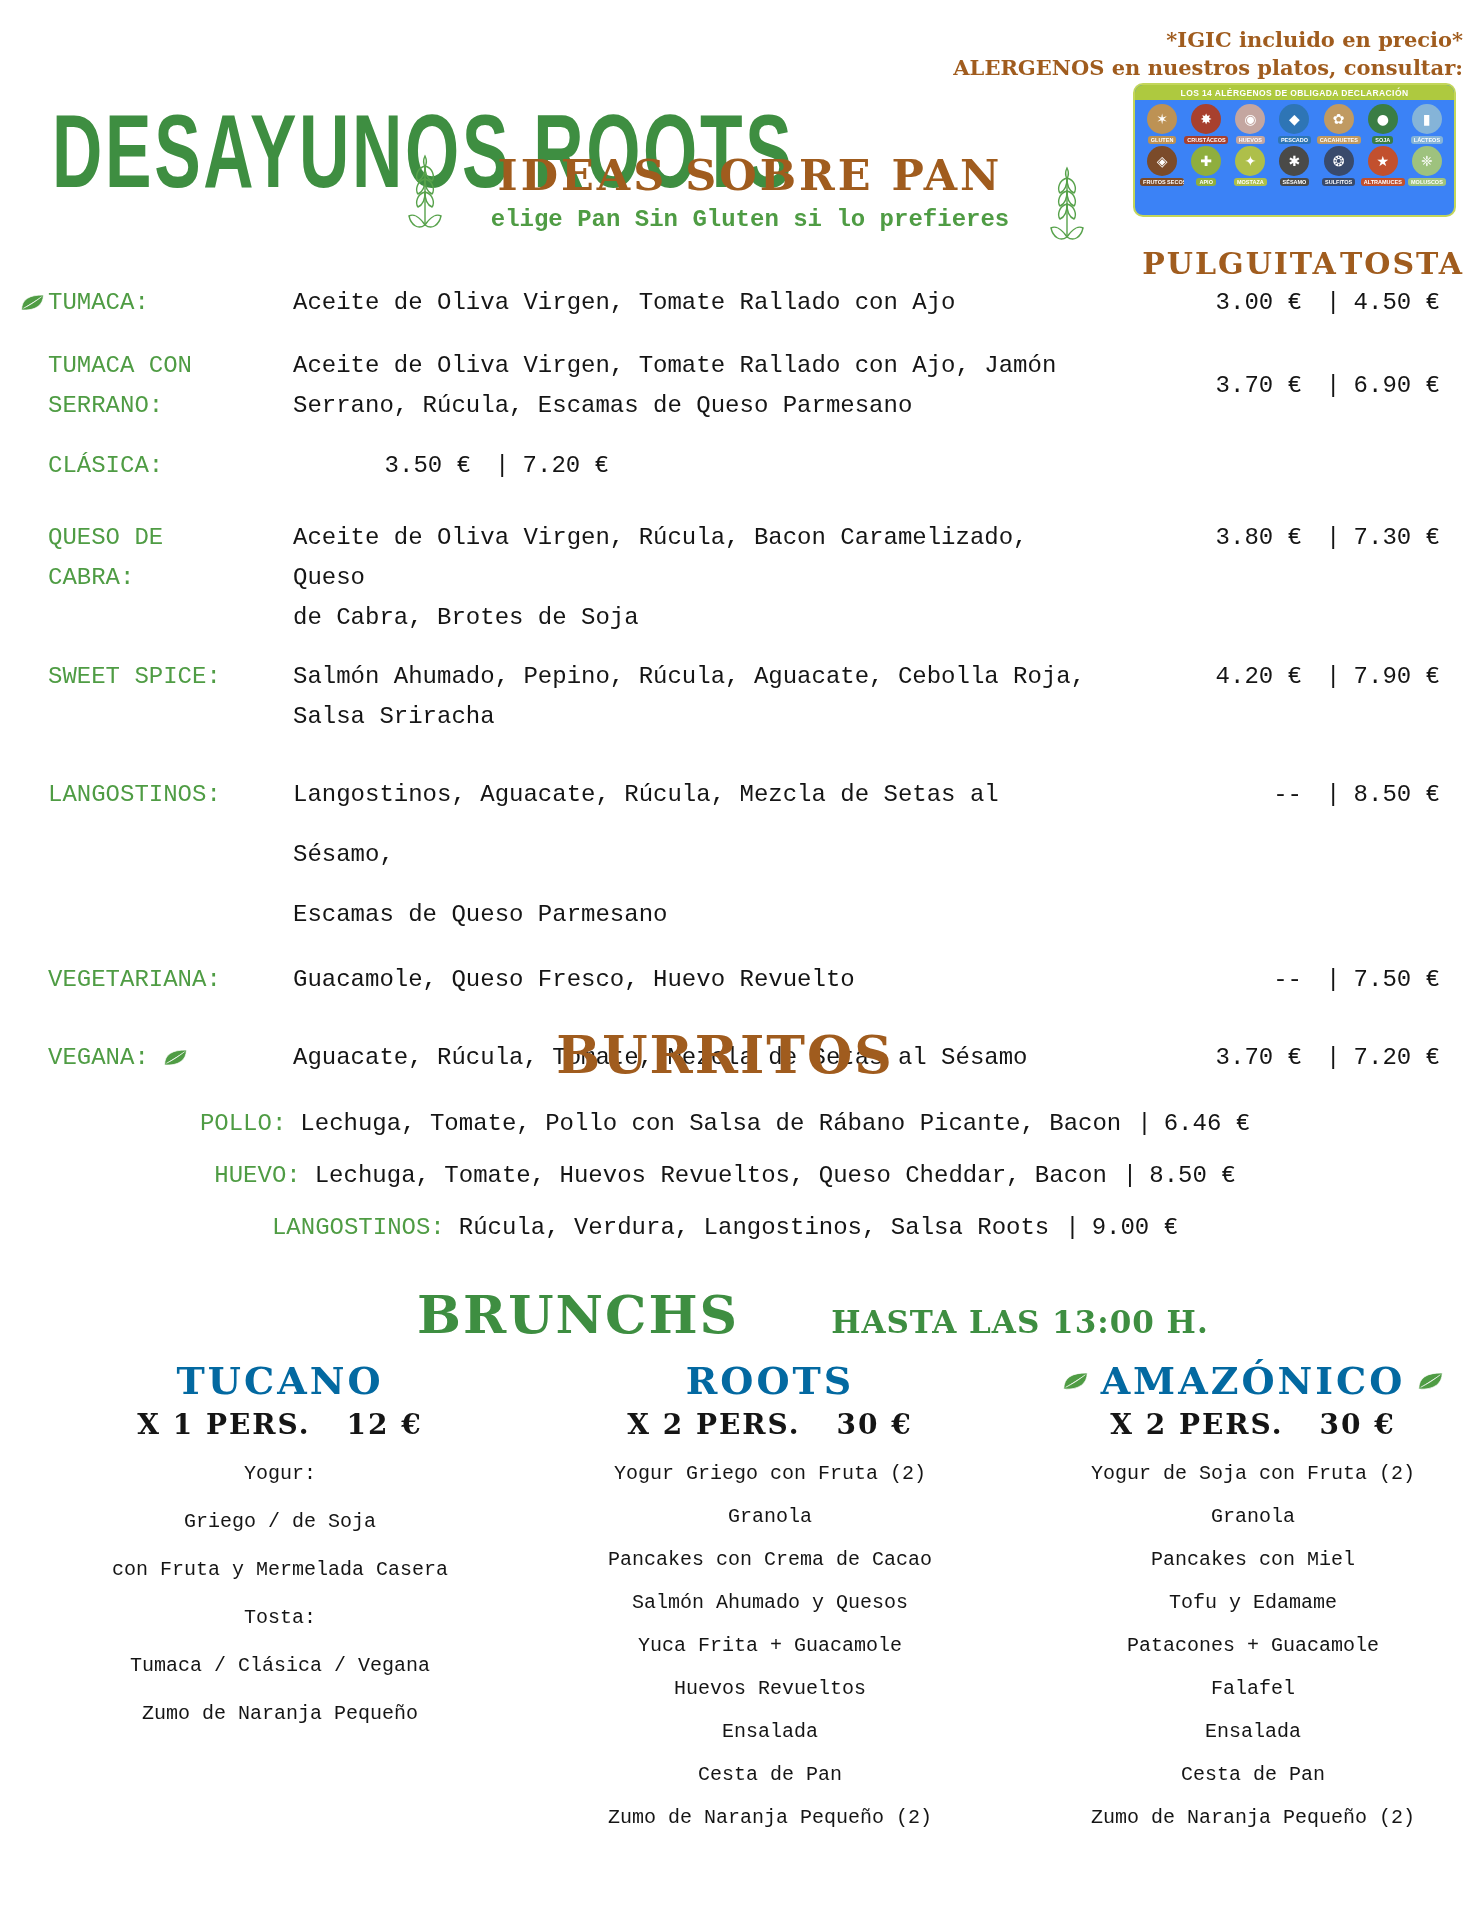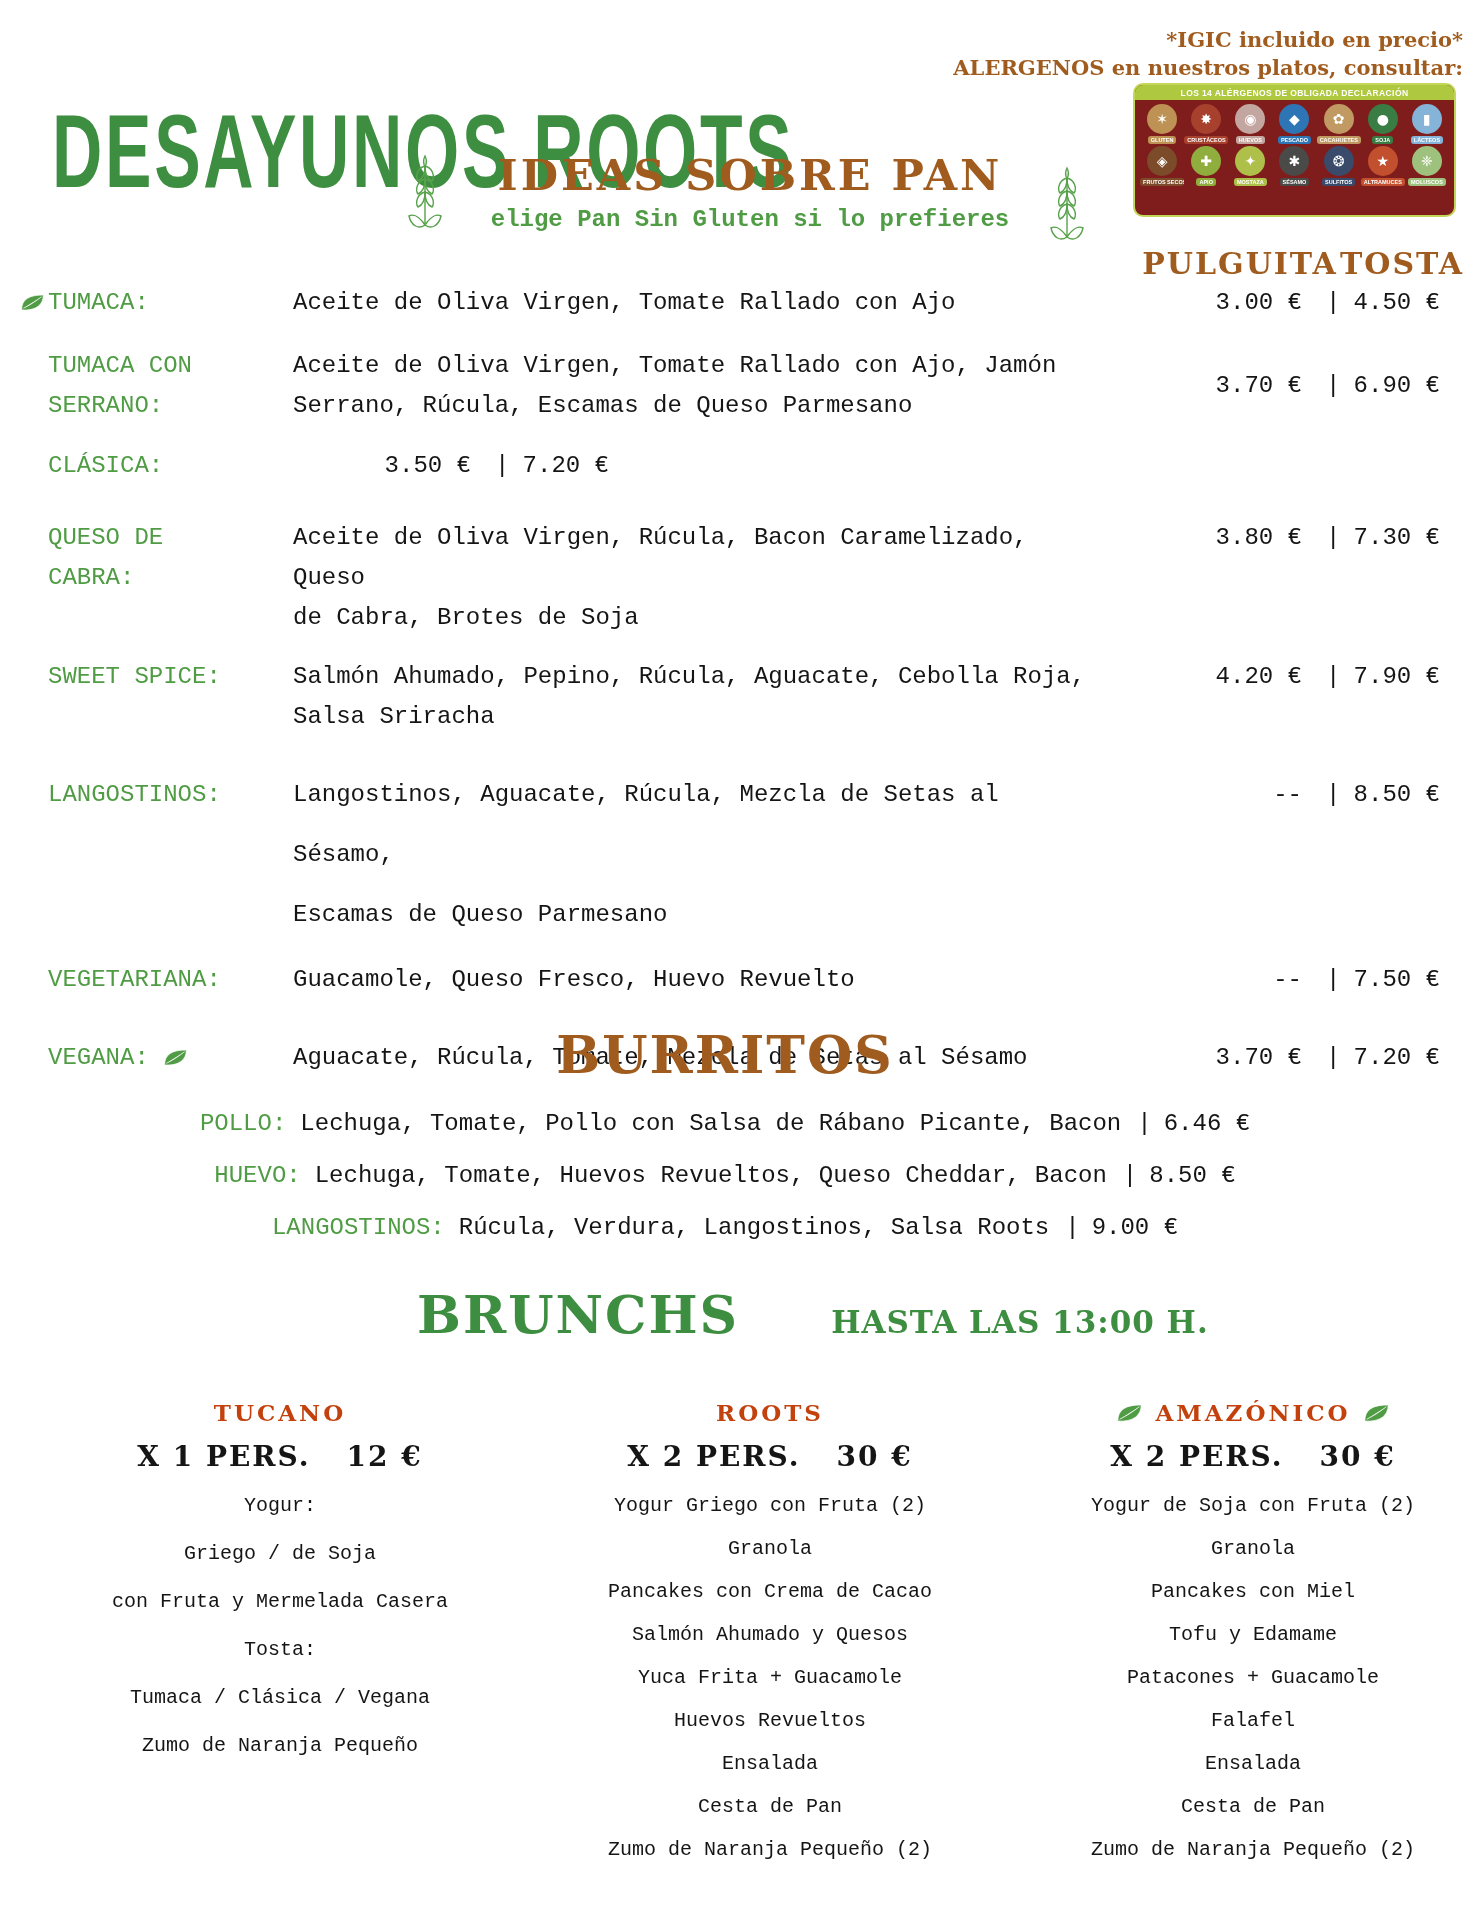--- a/index.html
+++ b/index.html
@@ -5,21 +5,21 @@
   * { margin:0; padding:0; box-sizing:border-box; }
   html,body { background:#ffffff; }
   body { width:1483px; height:1920px; position:relative; font-family:"Liberation Mono", monospace; color:#151515; overflow:hidden; }
   .page { position:absolute; inset:0; background:#fff; }
 
   
   .main-title { position:absolute; left:52px; top:92px; font-family:"Liberation Sans", sans-serif; font-weight:bold; font-size:104px; letter-spacing:4px; color:#3e8e41; transform:scaleX(0.67); transform-origin:left top; white-space:nowrap; }
   .tax-block { position:absolute; right:20px; top:26px; text-align:right; font-family:"DejaVu Serif", serif; font-weight:bold; font-size:21px; color:#a05c1e; line-height:28px; }
 
   
-  .allergen-box { position:absolute; left:1133px; top:83px; width:323px; height:134px; border:2px solid #c3d65a; border-radius:10px; background:#7f1d1d; overflow:hidden; }
+  .allergen-box { position:absolute; left:1133px; top:83px; width:323px; height:134px; border:2px solid #c3d65a; border-radius:10px; background:#3b82f6; overflow:hidden; }
   .allergen-head { background:#aec93f; color:#ffffff; font-family:"Liberation Sans", sans-serif; font-weight:bold; font-size:8.5px; letter-spacing:.4px; text-align:center; padding:3px 0 2px; }
   .allergen-grid { display:grid; grid-template-columns:repeat(7,1fr); gap:2px 0; padding:4px 5px 3px; }
   .allergen-cell { display:flex; flex-direction:column; align-items:center; }
   .allergen-circle { width:30px; height:30px; border-radius:50%; display:flex; align-items:center; justify-content:center; color:#fff; font-size:14px; line-height:1; font-family:"DejaVu Sans", sans-serif; }
   .allergen-pill { margin-top:2px; border-radius:3px; color:#fff; font-family:"Liberation Sans", sans-serif; font-size:5.5px; font-weight:bold; padding:1px 3px; white-space:nowrap; max-width:44px; overflow:hidden; }
 
   
   .ideas-head { position:absolute; left:400px; top:150px; width:700px; }
   .ideas-title { text-align:center; font-family:"DejaVu Serif", serif; font-weight:bold; font-size:43px; letter-spacing:3px; color:#a05c1e; white-space:nowrap; }
   .ideas-sub { text-align:center; margin-top:6px; font-family:"Liberation Mono", monospace; font-weight:bold; font-size:24px; color:#4f9c44; white-space:nowrap; }
@@ -59,21 +59,21 @@
 
   
   .brunchs-head { position:absolute; left:417px; top:1284px; display:flex; align-items:baseline; }
   .brunchs-title { font-family:"DejaVu Serif", serif; font-weight:bold; font-size:52px; letter-spacing:2px; color:#3e8e41; }
   .brunchs-sub { font-family:"DejaVu Serif", serif; font-weight:bold; font-size:31px; letter-spacing:1px; color:#3e8e41; margin-left:92px; }
 
   .brunch-col { position:absolute; top:1364px; text-align:center; }
   .col-tucano { left:60px; width:440px; }
   .col-roots { left:550px; width:440px; }
   .col-amazonico { left:1028px; width:450px; }
-  .col-title { font-family:"DejaVu Serif", serif; font-weight:bold; font-size:23px; letter-spacing:3px; color:#c2410c; line-height:34px; display:flex; align-items:center; justify-content:center; gap:12px;margin-top:32px; }
+  .col-title { font-family:"DejaVu Serif", serif; font-weight:bold; font-size:38px; letter-spacing:3px; color:#0369a1; line-height:34px; display:flex; align-items:center; justify-content:center; gap:12px; }
   .col-persons { margin-top:10px; font-family:"DejaVu Serif", serif; font-weight:bold; font-size:28px; letter-spacing:2px; color:#151515; line-height:34px; display:flex; justify-content:center; gap:36px; }
   .col-items { margin-top:20px; }
   .col-item { font-size:20px; line-height:24px; margin-bottom:19px; white-space:nowrap; }
   .col-tucano .col-item { margin-bottom:24px; }
 
   .leaf-svg { display:inline-block; vertical-align:middle; }
 </style>
 </head>
 <body>
 

